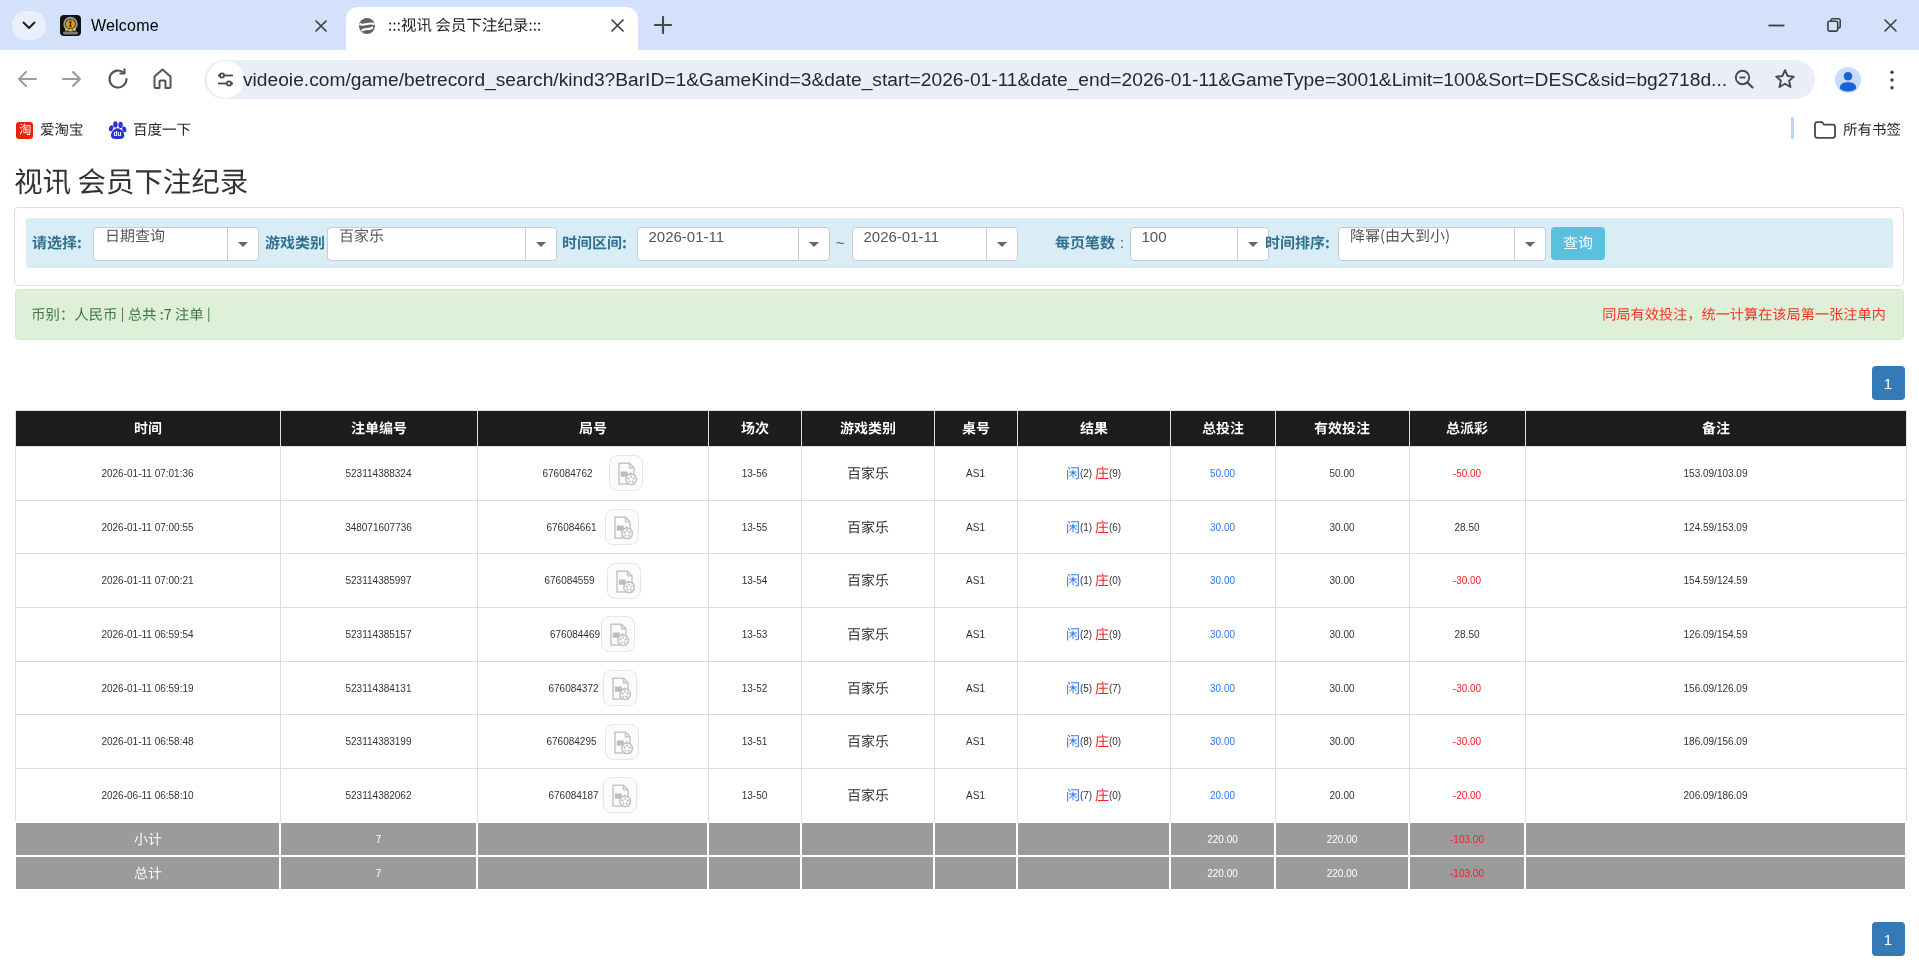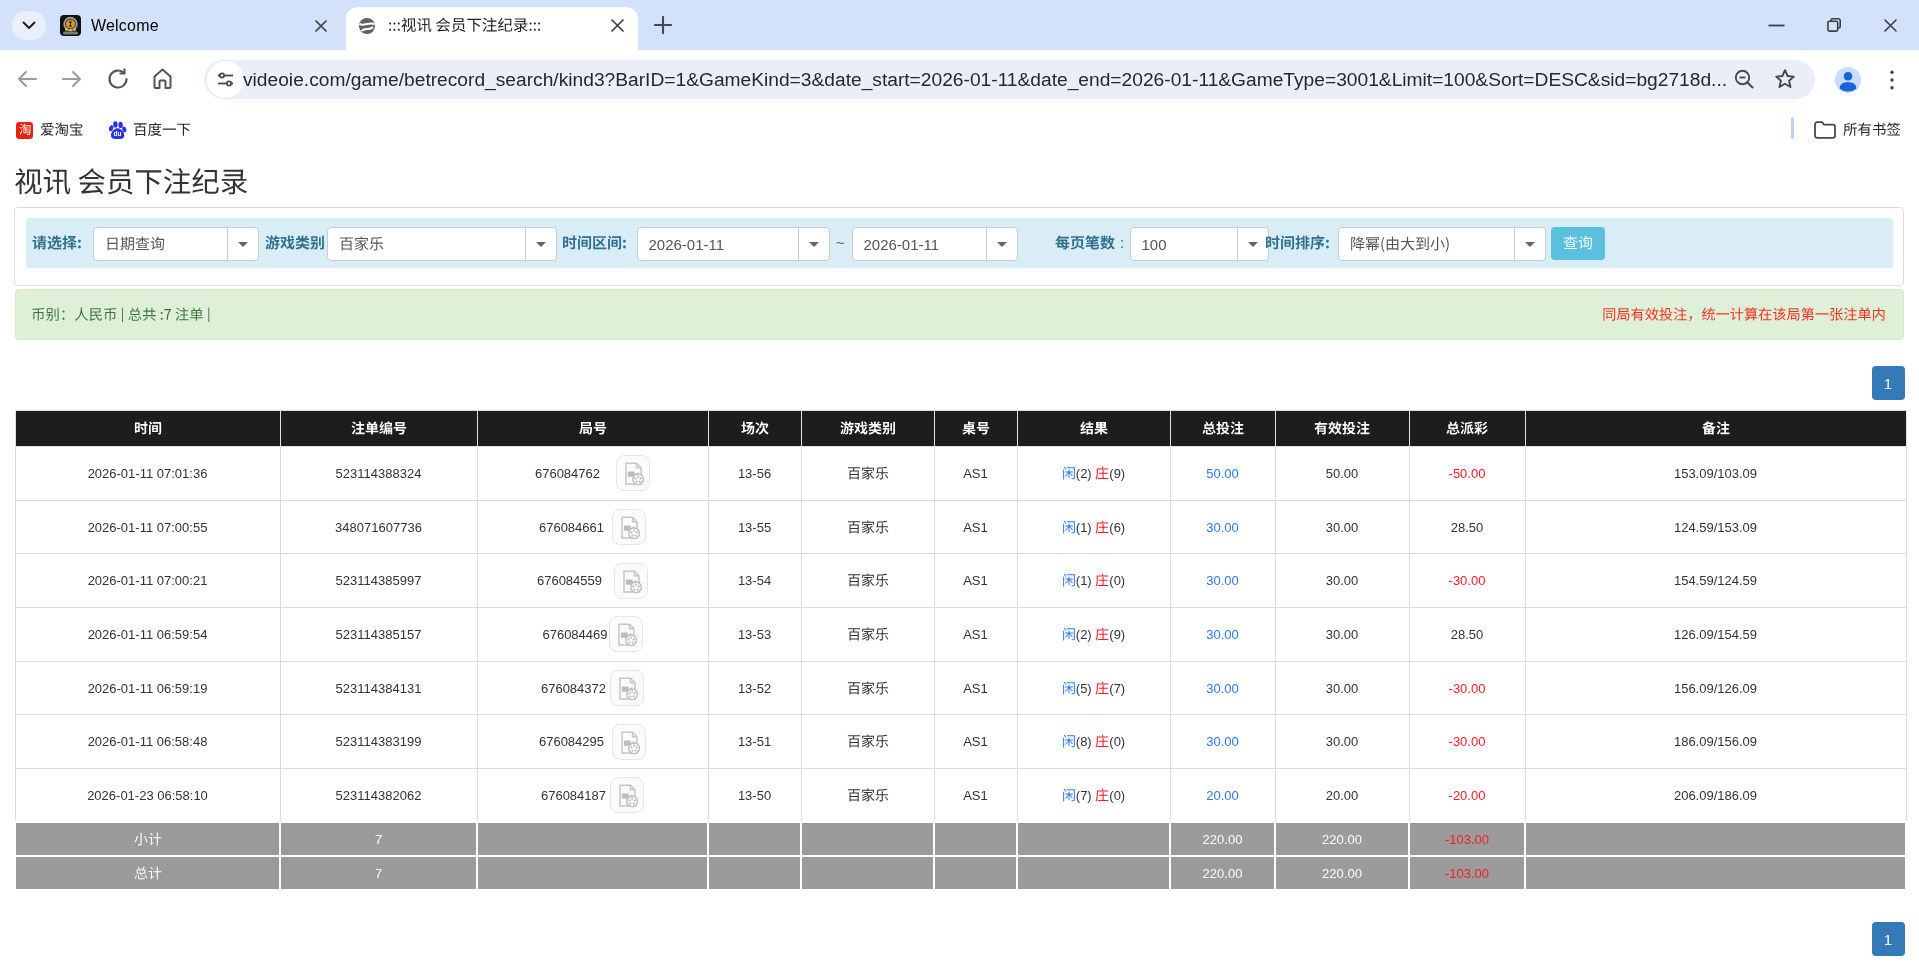--- a/index.html
+++ b/index.html
@@ -1,23 +1,23 @@
 <!DOCTYPE html>
 <html><head><meta charset="utf-8"><title>:::视讯 会员下注纪录:::</title>
 <style>
 *{margin:0;padding:0;box-sizing:border-box}
 html,body{width:1919px;height:969px;overflow:hidden;background:#fff;font-family:"Liberation Sans",sans-serif;}
 .abs{position:absolute}
 .fx{display:flex;align-items:center}
 svg{display:block}
-.sel{position:absolute;top:227px;height:34px;background:#fff;border:1px solid #ccc;border-radius:4px;display:flex;align-items:center;padding-left:11px}
+.sel{position:absolute;top:227px;height:34px;background:#fff;border:1px solid #ccc;border-radius:4px;display:flex;padding-left:11px}
 .sel .car{position:absolute;right:0;top:0;bottom:0;width:31px;border-left:1px solid #ccc;display:flex;align-items:center;justify-content:center}
 .sel .car i{display:block;width:0;height:0;border-left:5px solid transparent;border-right:5px solid transparent;border-top:5px solid #666}
 .sel .lt{font-size:15px;color:#555}
-table{position:absolute;left:14px;top:410px;width:1891px;border-collapse:collapse;table-layout:fixed;font-size:13px;color:#333}
+table{position:absolute;left:14px;top:410px;width:1891px;border-collapse:collapse;table-layout:fixed;font-size:10px;color:#333}
 th{background:#1d1d1d;height:36px;border:1px solid #e0e0e0;font-weight:normal}
 th .cw{display:flex;justify-content:center}
 td{border:1px solid #dcdcdc;text-align:center;height:53.7px}
 tr.g td{background:#9b9b9b;border:2px solid #fff;height:34px;color:#fff}
 tr.g td.red{color:#fb1b26}
 td .cw,th .cw{display:flex;align-items:center;justify-content:center}
 .blue{color:#2e78e8}.red{color:#fb1b26}
 .vbtn{display:inline-block;width:34px;height:36px;border:1px solid #e6e6e6;background:#fbfbfb;border-radius:8px;position:relative}
 .pager{position:absolute;left:1871.5px;width:33px;height:34px;background:#337ab7;border-radius:4px;color:#fff;font-size:15px;display:flex;align-items:center;justify-content:center}
 </style></head><body>
@@ -646,21 +646,21 @@
             </svg>
             <span>(0)</span>
           </div>
         </td>
         <td class="blue">30.00</td>
         <td>30.00</td>
         <td class="red">-30.00</td>
         <td>186.09/156.09</td>
       </tr>
       <tr>
-        <td>2026-01-23 06:58:10</td>
+        <td>2026-06-11 06:58:10</td>
         <td>523114382062</td>
         <td>
           <div class="cw">
             <span style="margin-right:4px">676084187</span>
             <span class="vbtn">
               <svg style="position:absolute;left:5px;top:6px" width="24" height="24" viewBox="0 0 24 24">
 <path d="M4 1.2 H14.5 L19 5.7 V22 H4 Z" fill="none" stroke="#c6c6c6" stroke-width="1.5"></path>
 <path d="M14.5 1.2 V5.7 H19" fill="none" stroke="#c6c6c6" stroke-width="1.5"></path>
 <g fill="#bdbdbd">
                   <rect x="5.8" y="9.6" width="7" height="5.2" rx="0.9"></rect>

